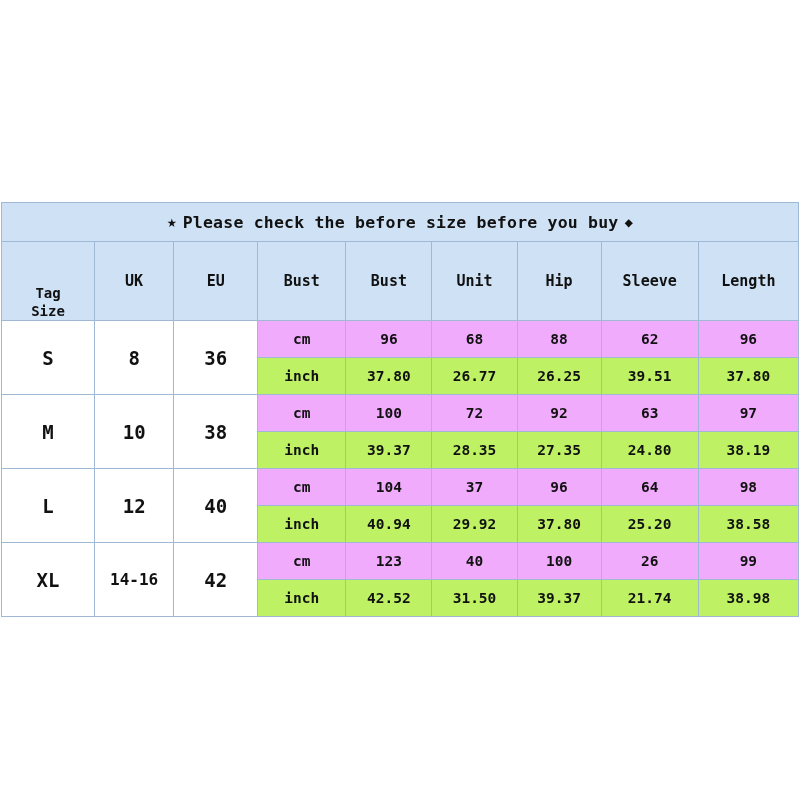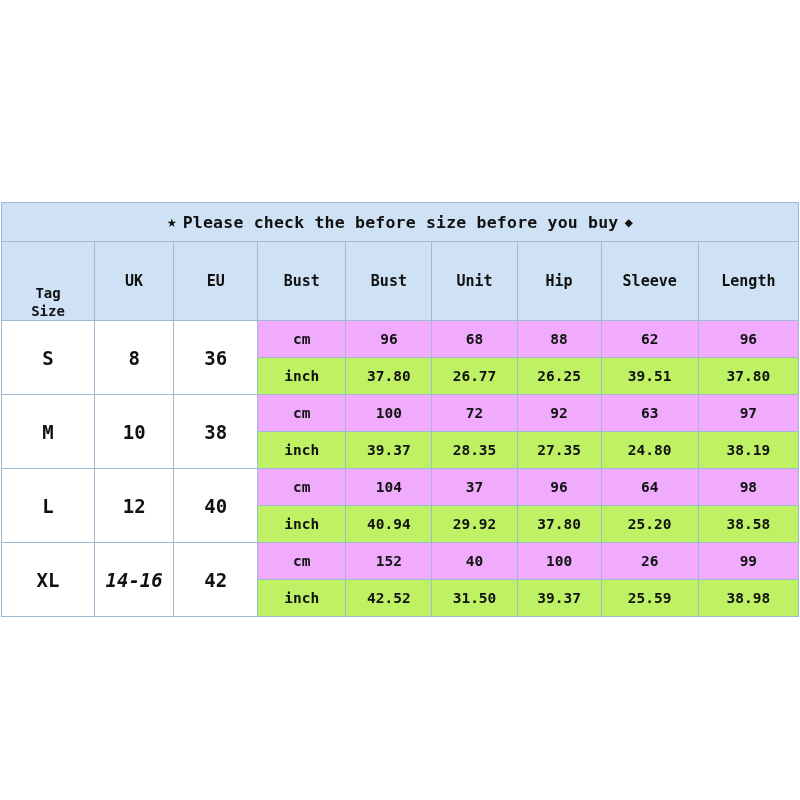--- a/index.html
+++ b/index.html
@@ -61,22 +61,21 @@
     line-height: 1.25;
     font-size: 14px;
     margin-top: 43px;
   }
 
   td.sizecell {
     font-size: 19px;
     background: #ffffff;
   }
   td.sizecell.small {
-    font-size: 19px;
-    font-style: italic;
+    font-size: 16px;
   }
   td.unit {
     font-size: 14.5px;
     height: 36px;
   }
   td.val {
     font-size: 14.5px;
     height: 36px;
   }
   tr.row-cm td.unit,
@@ -201,29 +200,29 @@
         <td class="val">37.80</td>
         <td class="val">25.20</td>
         <td class="val">38.58</td>
       </tr>
 
       <tr class="row-cm">
         <td class="sizecell" rowspan="2">XL</td>
         <td class="sizecell small" rowspan="2">14-16</td>
         <td class="sizecell" rowspan="2">42</td>
         <td class="unit">cm</td>
-        <td class="val">152</td>
+        <td class="val">123</td>
         <td class="val">40</td>
         <td class="val">100</td>
         <td class="val">26</td>
         <td class="val">99</td>
       </tr>
       <tr class="row-inch">
         <td class="unit">inch</td>
         <td class="val">42.52</td>
         <td class="val">31.50</td>
         <td class="val">39.37</td>
-        <td class="val">25.59</td>
+        <td class="val">21.74</td>
         <td class="val">38.98</td>
       </tr>
     </tbody>
   </table>
 </div>
 
 </body></html>

